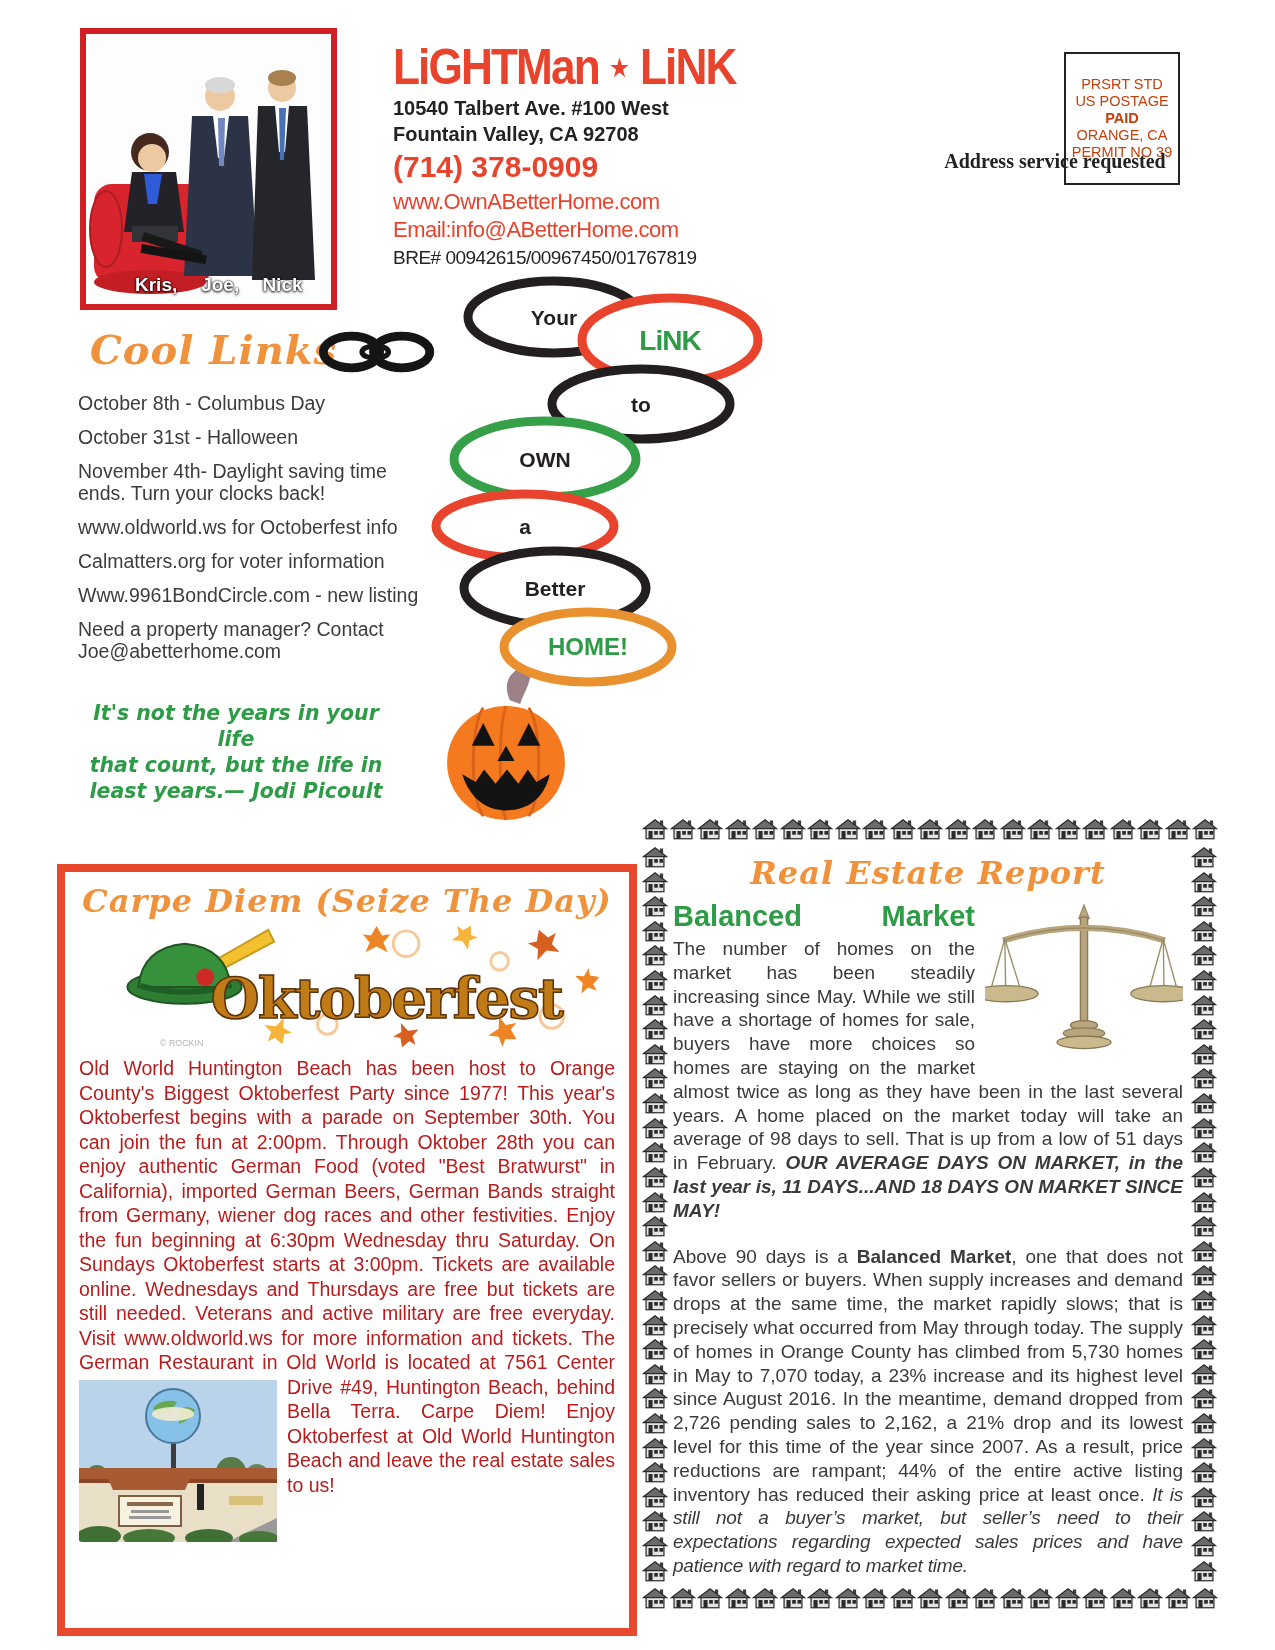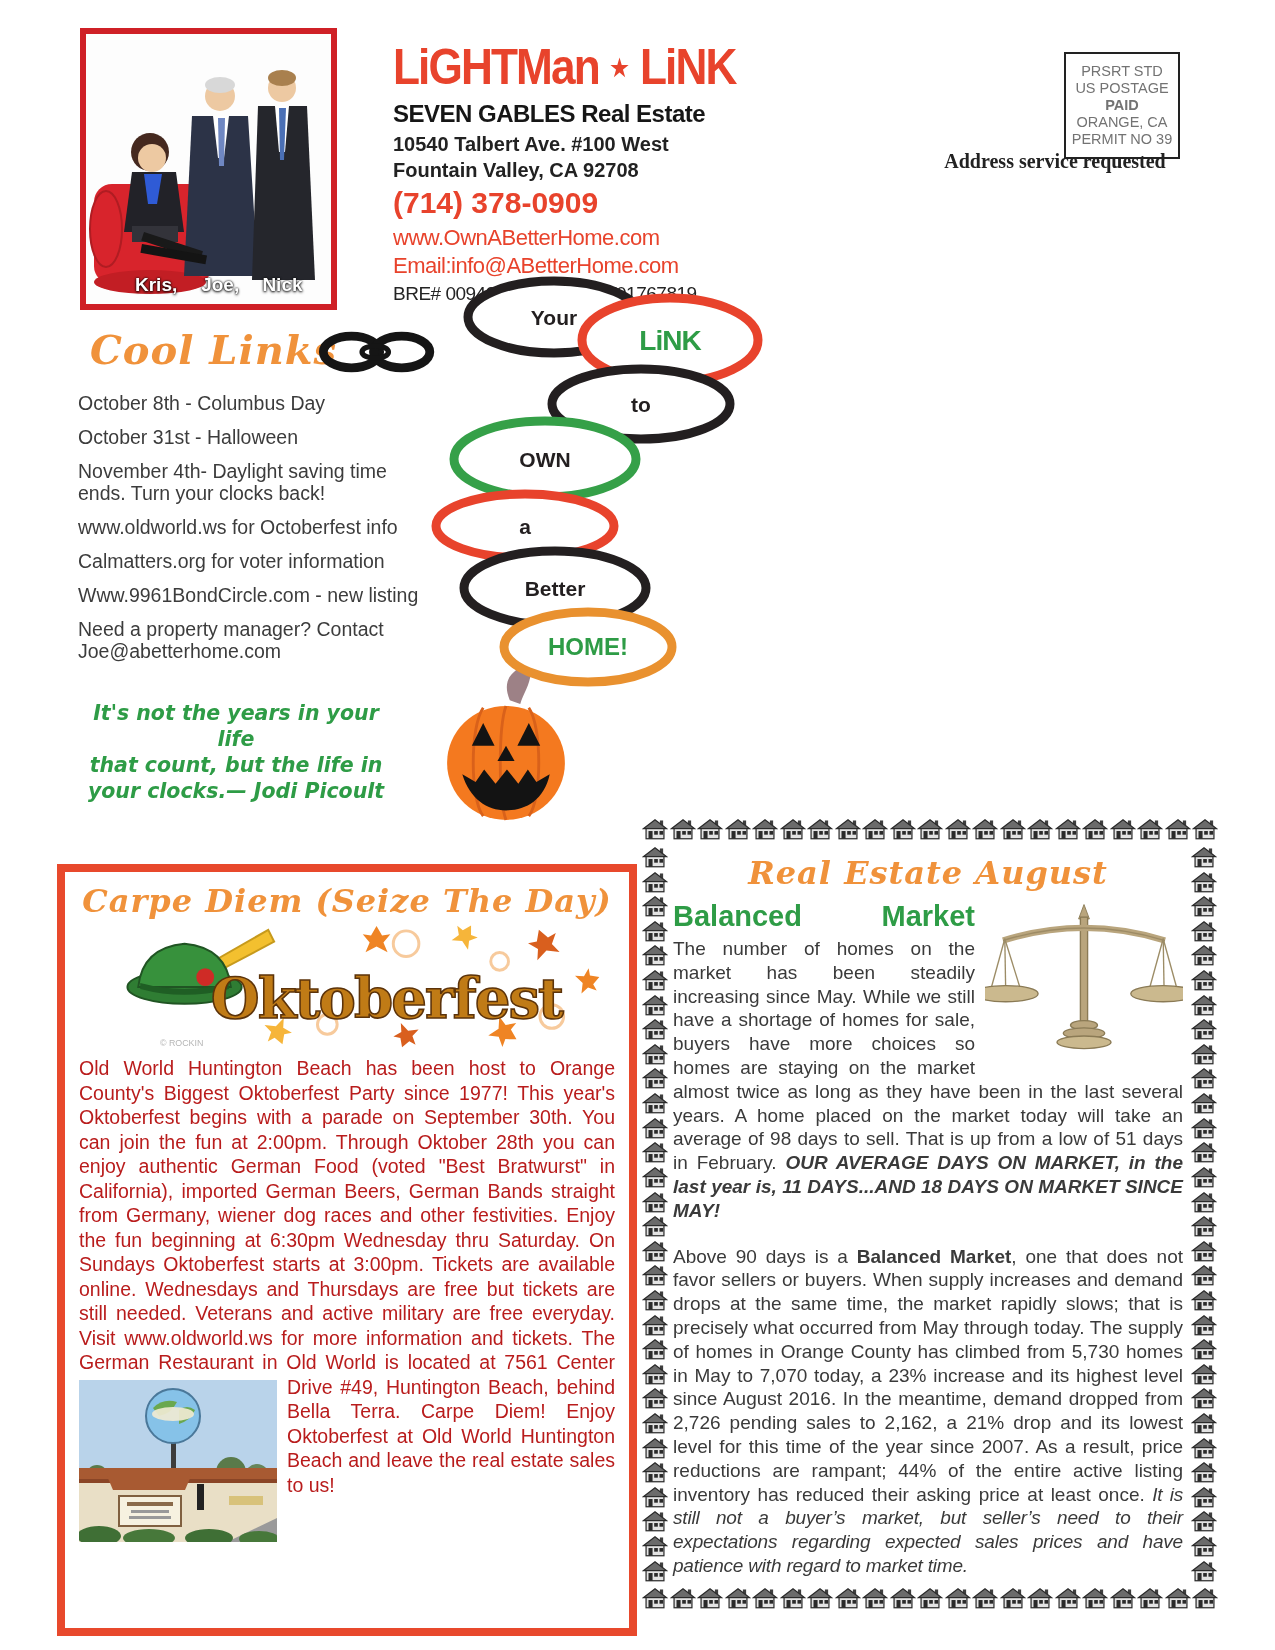--- a/index.html
+++ b/index.html
@@ -27,21 +27,21 @@
   .logo .star{font-size:22px; letter-spacing:0; margin-top:4px;}
   .company{font-size:24px; font-weight:bold; color:#161616; margin-top:8px; letter-spacing:-.5px;}
   .addr{font-size:20px; font-weight:bold; color:#222; margin-top:5px;}
   .addr2{margin-top:3px;}
   .phone{font-size:30px; font-weight:bold; color:var(--red); margin-top:4px;}
   .web,.email{font-size:22px; font-weight:normal; color:var(--red); margin-top:5px; letter-spacing:-.5px;}
   .email{margin-top:2px;}
   .bre{font-size:19px; color:#242424; margin-top:4px; letter-spacing:-.5px;}
 
   .postage{position:absolute; left:1064px; top:52px; width:116px; border:2px solid #222;
-           padding:9px 3px; text-align:center; font-size:14.5px; line-height:17px; color:#737373;}
+           padding:22px 3px; text-align:center; font-size:14.5px; line-height:17px; color:#c2410c;}
   .postage .paid{font-weight:bold;}
   .addr-service{position:absolute; left:925px; top:150px; width:260px; text-align:center;
            font-family:"Liberation Serif", serif; font-weight:bold; font-size:20px; color:#222;}
 
   
   .script{font-family:"DejaVu Serif", serif; font-style:italic; font-weight:bold;
           color:var(--orange); letter-spacing:1px;}
 
   
   .cool-title{position:absolute; left:90px; top:326px; font-size:40px;}
@@ -123,21 +123,20 @@
       <span class="pn-2">Nick</span>
     </div>
   </div>
 
   <div class="masthead">
     <div class="logo">
       <span>LiGHTMan</span>
       <span class="star">★</span>
       <span>LiNK</span>
     </div>
-    <div class="company">SEVEN GABLES Real Estate</div>
     <div class="addr">10540 Talbert Ave. #100 West</div>
     <div class="addr addr2">Fountain Valley, CA  92708</div>
     <div class="phone">(714) 378-0909</div>
     <div class="web">www.OwnABetterHome.com</div>
     <div class="email">Email:info@ABetterHome.com</div>
     <div class="bre">BRE# 00942615/00967450/01767819</div>
   </div>
 
   <div class="postage">
     <div>PRSRT STD</div>
@@ -177,21 +176,21 @@
     <text class="oval-label" x="525" y="534" text-anchor="middle">a</text>
     <ellipse cx="555" cy="588" rx="91" ry="37" fill="#fff" stroke="#231f20" stroke-width="9"></ellipse>
     <text class="oval-label" x="555" y="596" text-anchor="middle">Better</text>
     <ellipse cx="588" cy="647" rx="84" ry="35" fill="#fff" stroke="#e9912f" stroke-width="9"></ellipse>
     <text class="oval-label" x="588" y="655" text-anchor="middle" style="fill:#2e9c46; font-size:24px;">HOME!</text>
   </svg>
 
   <div class="quote">
     <div>It's not the years in your life</div>
     <div>that count, but the life in</div>
-    <div>your clocks.— Jodi Picoult</div>
+    <div>least years.— Jodi Picoult</div>
   </div>
 
   <svg class="pumpkin" width="152" height="164" viewBox="0 0 160 172">
     <path d="M84,42 C74,18 90,10 102,4 C112,16 99,32 95,46 Z" fill="#9d8186"></path>
     <ellipse cx="80" cy="108" rx="62" ry="60" fill="#f4791f"></ellipse>
     <path d="M56,50 C42,70 42,146 56,164" fill="none" stroke="#d9611a" stroke-width="3"></path>
     <path d="M104,50 C118,70 118,146 104,164" fill="none" stroke="#d9611a" stroke-width="3"></path>
     <path d="M80,48 C72,70 72,148 80,168" fill="none" stroke="#d9611a" stroke-width="3"></path>
     <polygon points="44,90 68,90 56,66" fill="#131313"></polygon>
     <polygon points="92,90 116,90 104,66" fill="#131313"></polygon>
@@ -1079,21 +1078,21 @@
           <rect x="22" y="3" width="4" height="8" fill="#3f3f3f"></rect>
           <polygon points="2,13 16,2 30,13" fill="#6b6b6b" stroke="#2a2a2a" stroke-width="1.5"></polygon>
           <rect x="5" y="13" width="22" height="12.5" fill="#e3e3e3" stroke="#2a2a2a" stroke-width="1.5"></rect>
           <rect x="8" y="16" width="5" height="9.5" fill="#2a2a2a"></rect>
           <rect x="15" y="16" width="4.5" height="4.5" fill="#2a2a2a"></rect>
           <rect x="21.5" y="16" width="4.5" height="4.5" fill="#2a2a2a"></rect>
         </svg>
       </div>
 
     <div class="rr-content">
-      <div class="rr-title script">Real Estate August</div>
+      <div class="rr-title script">Real Estate Report</div>
       <div class="rr-text">
         <span class="scale-float">
           <svg width="198" height="150" viewBox="0 0 220 165">
             <polygon points="110,2 104,18 116,18" fill="#b9a57d" stroke="#8a7a55" stroke-width="1"></polygon>
             <rect x="106" y="16" width="8" height="116" fill="#b9a57d" stroke="#8a7a55" stroke-width="1.5"></rect>
             <path d="M20,42 Q110,14 200,42" fill="none" stroke="#b9a57d" stroke-width="7"></path>
             <path d="M20,42 Q110,14 200,42" fill="none" stroke="#8a7a55" stroke-width="1.5" opacity=".6"></path>
             <line x1="22" y1="40" x2="6" y2="98" stroke="#9c8c66" stroke-width="1.5"></line>
             <line x1="22" y1="40" x2="40" y2="98" stroke="#9c8c66" stroke-width="1.5"></line>
             <line x1="22" y1="40" x2="23" y2="98" stroke="#9c8c66" stroke-width="1.5"></line>

